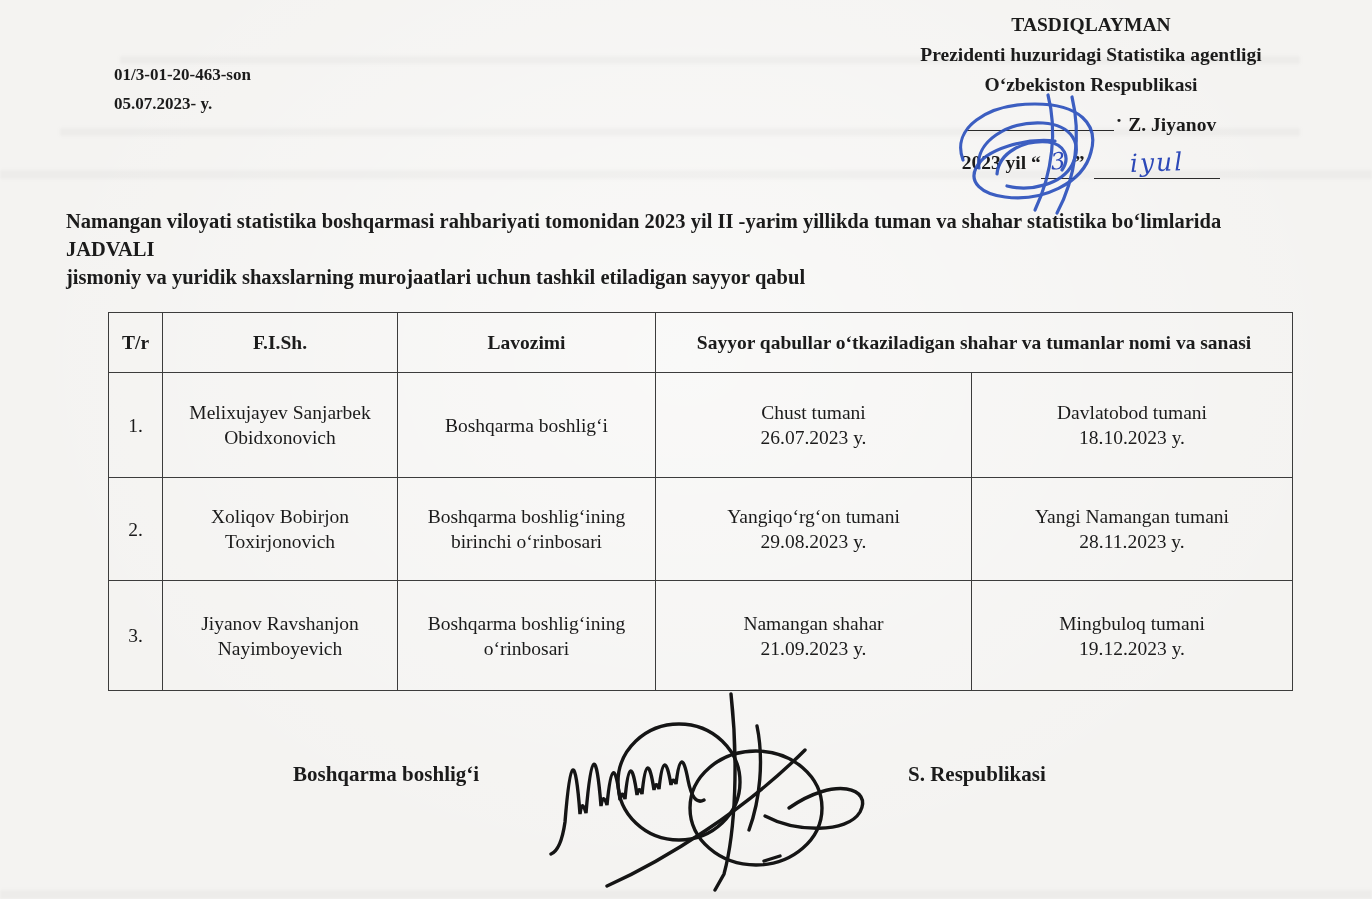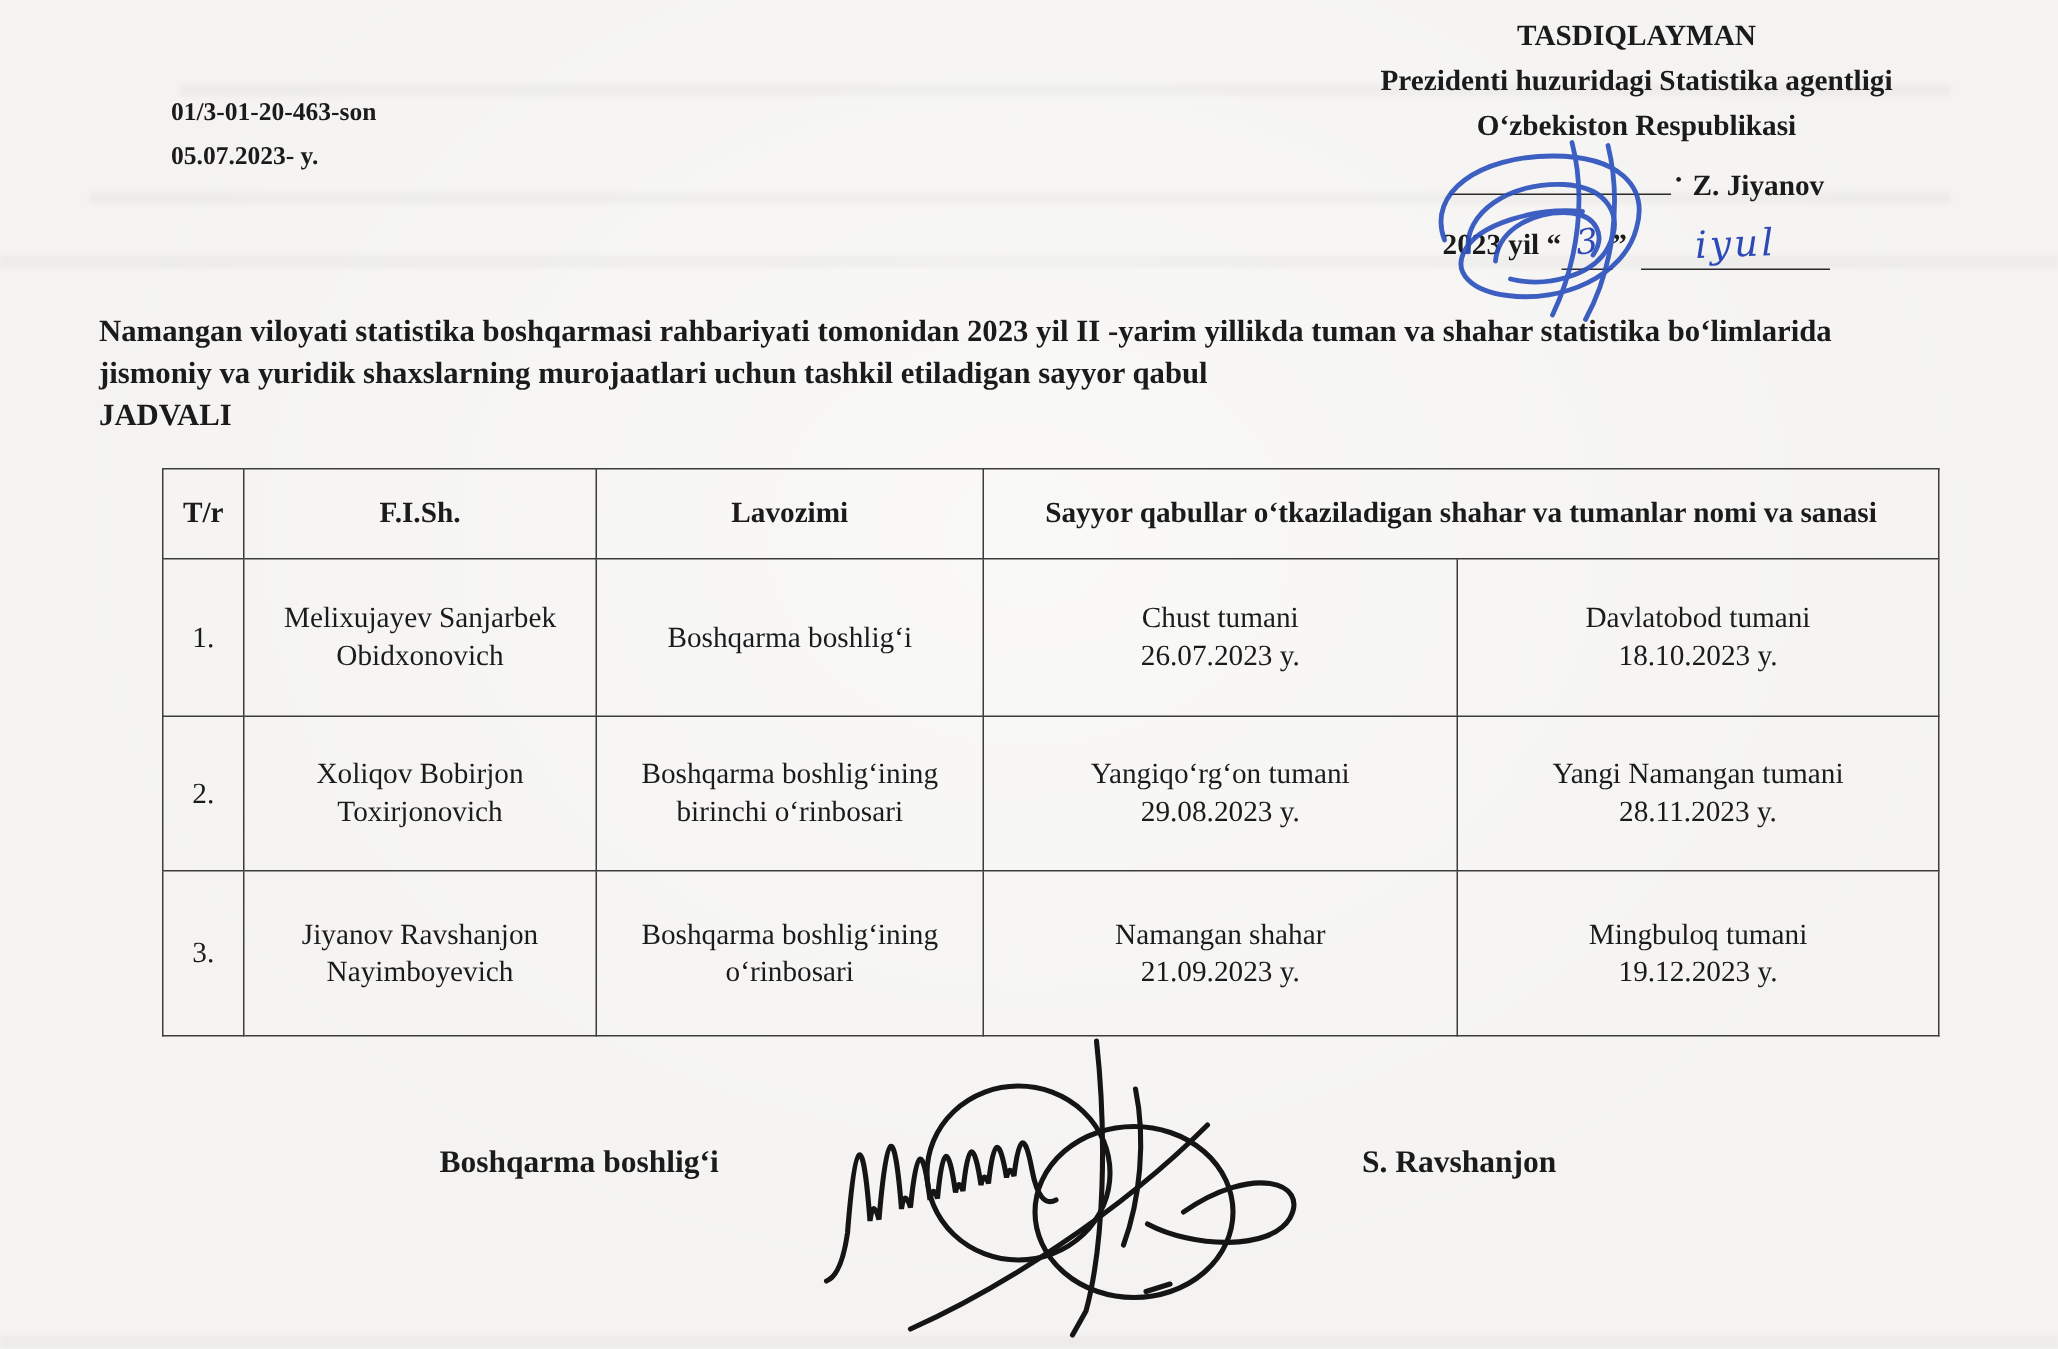--- a/index.html
+++ b/index.html
@@ -98,22 +98,22 @@
       <path d="M18,70 C6,38 42,14 90,14 C134,14 154,34 146,62 C138,94 96,112 60,107 C36,104 24,92 31,78 C40,59 80,48 110,51"></path>
       <path d="M34,78 C30,52 62,31 98,33 C127,35 138,54 127,75 C117,94 86,102 62,96"></path>
       <path d="M52,84 C54,62 79,50 103,52 C119,54 126,67 117,80"></path>
       <path d="M103,5 C112,40 108,82 90,120"></path>
       <path d="M127,7 C136,44 131,88 112,123"></path>
     </g>
   </svg>
 
   <div class="title-block">
     <span class="line">Namangan viloyati statistika boshqarmasi rahbariyati tomonidan 2023 yil II -yarim yillikda tuman va shahar statistika boʻlimlarida</span>
+    <span class="line">JADVALI</span>
     <span class="line">jismoniy va yuridik shaxslarning murojaatlari uchun tashkil etiladigan sayyor qabul</span>
-    <span class="line">JADVALI</span>
   </div>
 
   <table class="schedule">
     <colgroup>
       <col style="width:54px">
         <col style="width:235px">
         <col style="width:258px">
         <col style="width:316px">
         <col style="width:321px">
     </colgroup>
@@ -178,21 +178,21 @@
       </td>
       <td>
         <span class="line">Mingbuloq tumani</span>
         <span class="line">19.12.2023 y.</span>
       </td>
     </tr>
   </tbody>
     </table>
 
   <div class="footer-label footer-left">Boshqarma boshligʻi</div>
-  <div class="footer-label footer-right">S. Ravshanjon</div>
+  <div class="footer-label footer-right">S. Respublikasi</div>
 
   <svg class="sig-svg" style="left:543px;top:688px;width:334px;height:210px;" viewBox="0 0 334 210">
     <g fill="none" stroke="#151515" stroke-width="3.4" stroke-linecap="round">
       <path d="M8,166 q10,-4 14,-32 q8,-100 15,-8 q2,-16 6,-1 q8,-94 15,-7 q2,-14 6,-1 q6,-62 13,-5 q2,-11 5,-1 q5,-54 12,-4 q2,-10 5,-1 q5,-50 12,-4 q2,-10 5,-1 q5,-46 12,-4 q2,-9 5,-1 q5,-42 12,-4 q5,26 16,20"></path>
       <ellipse cx="136" cy="94" rx="61" ry="58"></ellipse>
       <ellipse cx="213" cy="120" rx="66" ry="57"></ellipse>
       <path d="M246,120 C292,88 330,100 317,124 C304,146 252,144 222,128"></path>
       <path d="M188,6 C195,70 193,142 181,186 l-9,16"></path>
       <path d="M214,38 C221,72 217,112 206,142"></path>
       <path d="M262,62 C202,122 122,172 64,198"></path>

